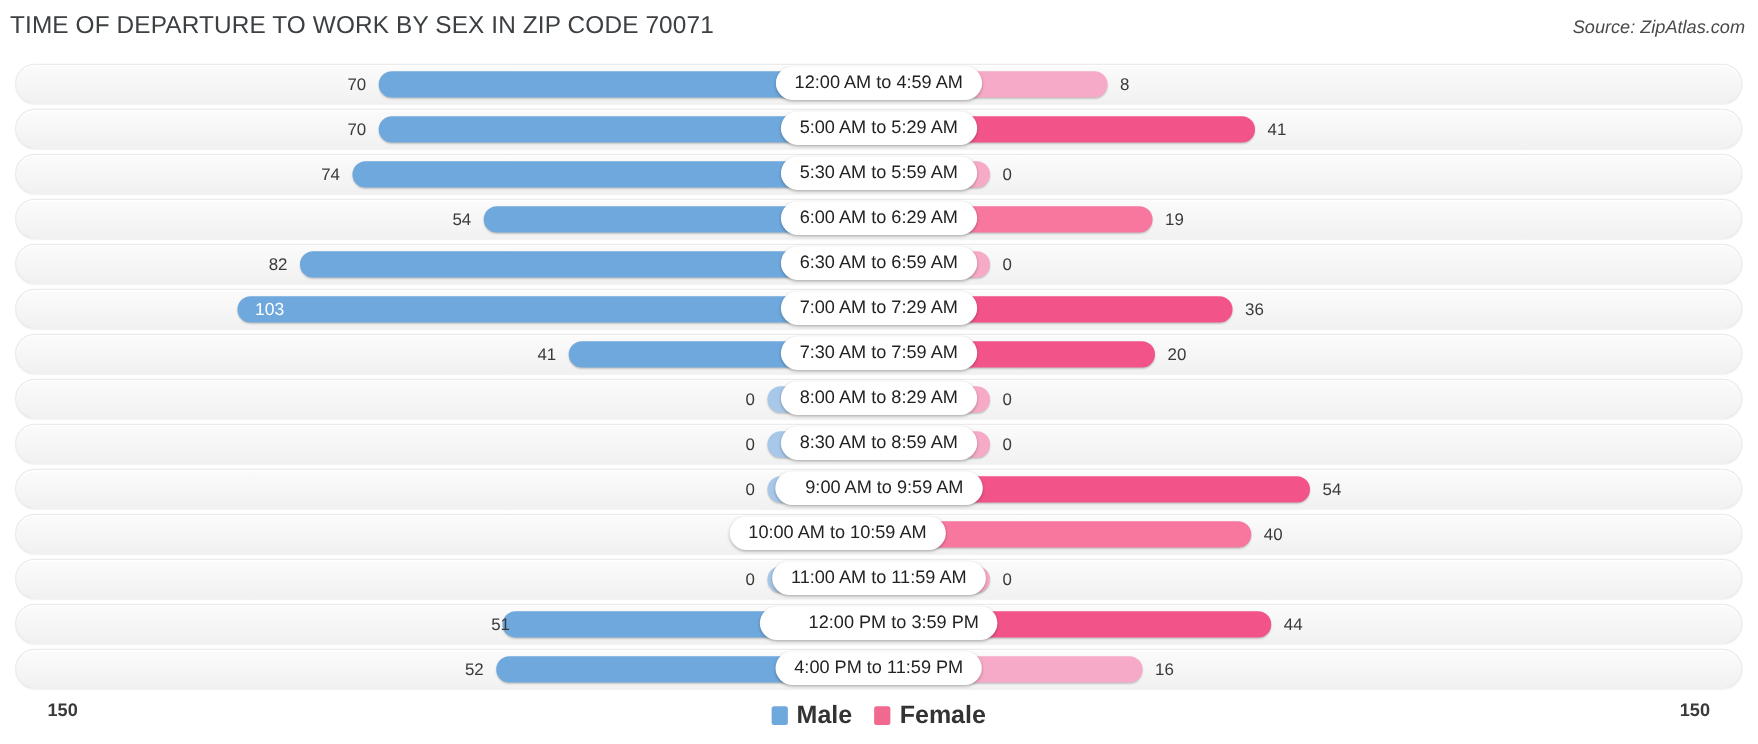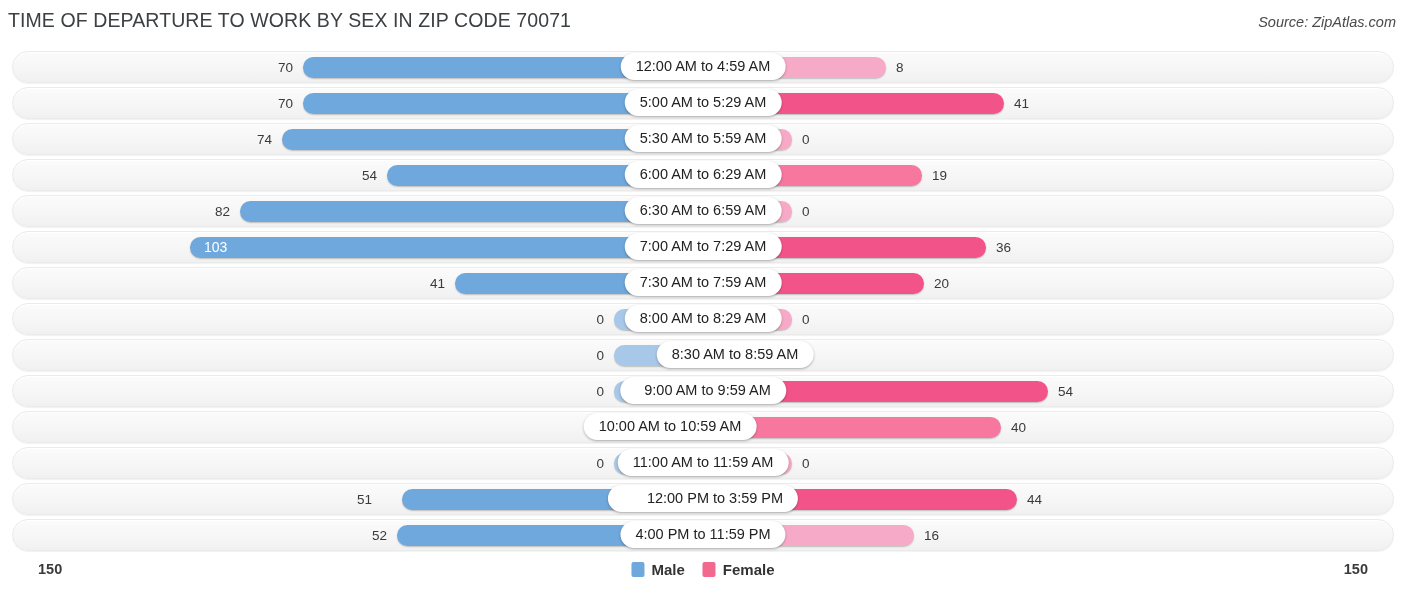--- a/index.html
+++ b/index.html
@@ -58,21 +58,21 @@
   }
   #footer{position:absolute;left:0;top:556px;width:1406px;height:34px;font-weight:bold;}
   #axis-left{position:absolute;left:38px;top:5px;font-size:14.5px;color:#3a3a3a;}
   #axis-right{position:absolute;right:38px;top:5px;font-size:14.5px;color:#3a3a3a;}
   #legend{
     position:absolute;left:50%;top:5px;transform:translateX(-50%);
     display:flex;align-items:center;gap:18px;
   }
   .legend-item{display:flex;align-items:center;gap:7px;}
   .swatch{width:13px;height:15px;border-radius:2px;display:block;}
-  .legend-label{font-size:15px;color:#333;}
+  .legend-label{font-size:20px;color:#333;}
 </style>
 </head>
 <body>
 
 <div id="chart-title">TIME OF DEPARTURE TO WORK BY SEX IN ZIP CODE 70071</div>
 <div id="source-note">Source: ZipAtlas.com</div>
 
 <div id="rows">
     <div class="row">
       <div class="track"></div>
@@ -137,21 +137,21 @@
       <div class="bar female" style="left: 734px; width: 58px; background: rgb(247, 170, 199);"></div>
       <div class="val" style="left: 802px;">0</div>
       <div class="pill" style="left: 703px;">8:00 AM to 8:29 AM</div>
     </div>
     <div class="row">
       <div class="track"></div>
       <div class="bar male" style="left: 614px; width: 58px; background: rgb(168, 200, 234);"></div>
       <div class="val left" style="left: 544px; width: 60px;">0</div>
       <div class="bar female" style="left: 734px; width: 58px; background: rgb(247, 170, 199);"></div>
       <div class="val" style="left: 802px;">0</div>
-      <div class="pill" style="left: 703px; margin-left: 32px;">8:30 AM to 8:59 AM</div>
+      <div class="pill" style="left: 703px;">8:30 AM to 8:59 AM</div>
     </div>
     <div class="row">
       <div class="track"></div>
       <div class="bar male" style="left: 614px; width: 58px; background: rgb(168, 200, 234);"></div>
       <div class="val left" style="left: 544px; width: 60px;">0</div>
       <div class="bar female" style="left: 734px; width: 314px; background: rgb(242, 84, 138);"></div>
       <div class="val" style="left: 1058px;">54</div>
       <div class="pill" style="left: 703px; padding-left: 24px;">9:00 AM to 9:59 AM</div>
     </div>
     <div class="row">
@@ -166,21 +166,21 @@
       <div class="track"></div>
       <div class="bar male" style="left: 614px; width: 58px; background: rgb(168, 200, 234);"></div>
       <div class="val left" style="left: 544px; width: 60px;">0</div>
       <div class="bar female" style="left: 734px; width: 58px; background: rgb(247, 170, 199);"></div>
       <div class="val" style="left: 802px;">0</div>
       <div class="pill" style="left: 703px;">11:00 AM to 11:59 AM</div>
     </div>
     <div class="row">
       <div class="track"></div>
       <div class="bar male" style="left: 402px; width: 270px; background: rgb(111, 168, 220);"></div>
-      <div class="val left" style="left: 312px; width: 60px;">51</div>
+      <div class="val left" style="left: 348px; width: 60px;">51</div>
       <div class="bar female" style="left: 734px; width: 283px; background: rgb(242, 84, 138);"></div>
       <div class="val" style="left: 1027px;">44</div>
       <div class="pill" style="left: 703px; padding-left: 39px;">12:00 PM to 3:59 PM</div>
     </div>
     <div class="row">
       <div class="track"></div>
       <div class="bar male" style="left: 397px; width: 275px; background: rgb(111, 168, 220);"></div>
       <div class="val left" style="left: 327px; width: 60px;">52</div>
       <div class="bar female" style="left: 734px; width: 180px; background: rgb(247, 170, 199);"></div>
       <div class="val" style="left: 924px;">16</div>

